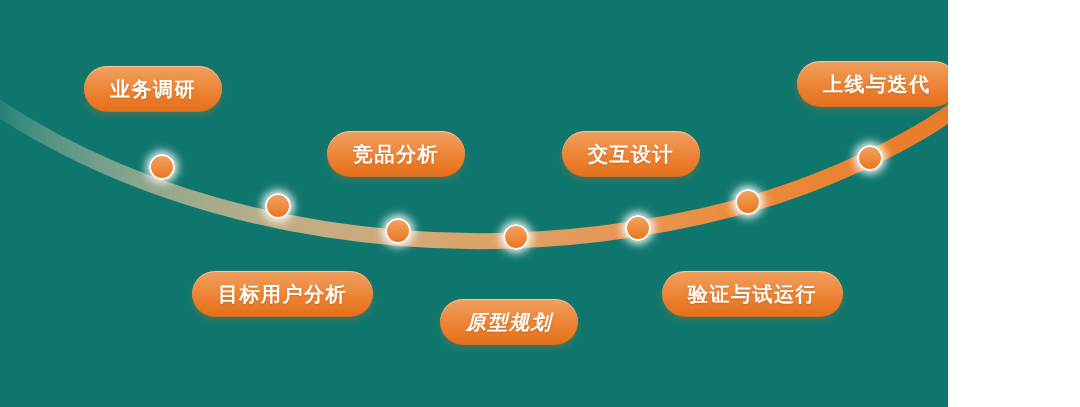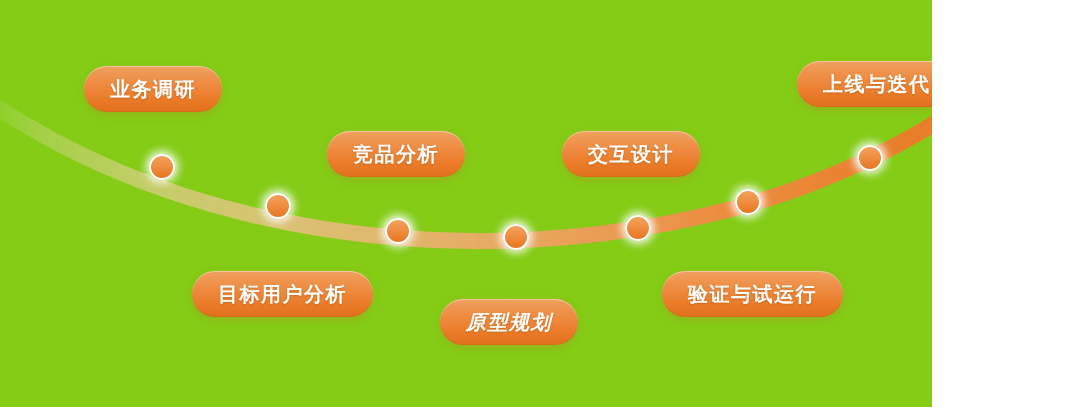--- a/index.html
+++ b/index.html
@@ -9,22 +9,23 @@
   body {
     width: 1080px;
     height: 407px;
     overflow: hidden;
     font-family: "Liberation Sans", "DejaVu Sans", sans-serif;
   }
   #stage {
     position: relative;
     width: 932px;
     height: 407px;
-    background: #84cc16;
+    background: #0f766e;
     overflow: hidden;
+    padding-left: 16px;
   }
   #curve-layer {
     position: absolute;
     left: 0;
     top: 0;
     width: 1080px;
     height: 407px;
   }
   .node-dot {
     position: absolute;

